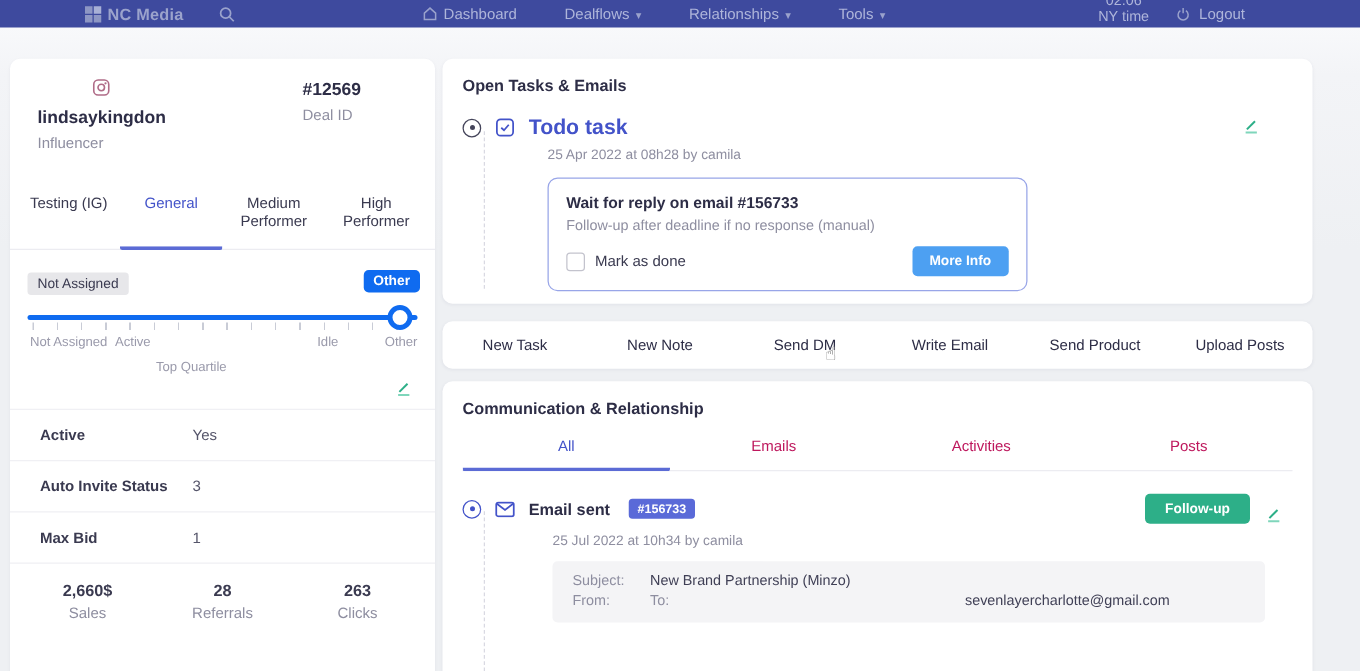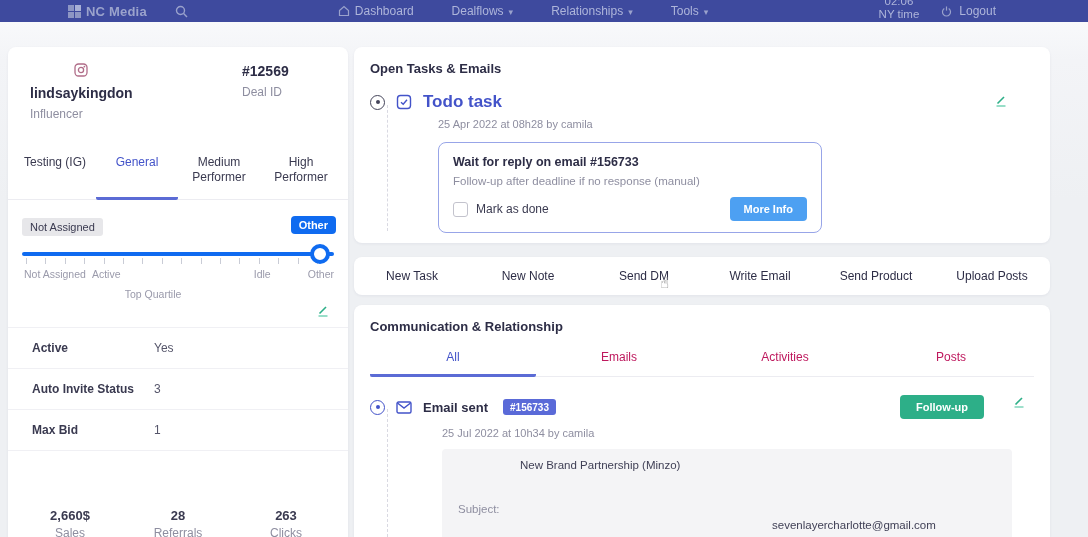--- a/index.html
+++ b/index.html
@@ -27,21 +27,21 @@
   .chev{ font-size:9px; margin-top:2px; color:#9aa2cc;}
   .nav-right{ margin-left:auto; display:flex; align-items:center; gap:22px; margin-right:92px;}
   .time-block{ text-align:center; line-height:13px; margin-top:-6px; font-size:11.5px;}
   .time-block .tz{ display:block;}
   .logout-wrap{ display:flex; align-items:center; gap:7px;}
   
   .card{ background:#fff; border-radius:8px; box-shadow:0 1px 3px rgba(40,40,80,.06);}
   .left-card{ position:absolute; left:8px; top:47px; width:340px; height:505px; }
   .right-col{ position:absolute; left:354px; top:47px; width:696px;}
   h2.sec{ font-size:13px; font-weight:700; color:#2d2d46; }
-  .muted{ color:#8e8ea0;margin-top:44px; }
+  .muted{ color:#8e8ea0; }
   
   .profile-row{ display:flex; justify-content:space-between; padding:16px 20px 6px 22px;}
   .p-name{ display:flex; align-items:center; gap:8px; font-size:14px; font-weight:700; color:#2d2d46;flex-direction:column;}
   .p-sub{ font-size:12px; color:#8e8ea0; margin-top:6px;}
   .deal-col{ width:86px;}
   .deal-id{ font-size:14px; font-weight:700; color:#2d2d46;}
   
   .ltabs{ display:flex; margin-top:22px; border-bottom:1px solid #ececf1; padding:0 6px;}
   .ltab{ flex:1; text-align:center; font-size:12px; color:#3a3a50; padding:6px 2px 12px; line-height:15px; cursor:pointer; border-bottom:3px solid transparent; margin-bottom:-1px;}
   .ltab.active{ color:#4353c9; border-bottom-color:#5b6bd5; border-radius:2px;}
@@ -58,21 +58,21 @@
   .tl-0{ left:2px;} .tl-1{ left:27%; transform:translateX(-50%);} .tl-2{ left:42%; transform:translateX(-50%);margin-top:20px;}
   .tl-3{ left:77%; transform:translateX(-50%);} .tl-4{ right:0;}
   .edit-row{ text-align:right; padding:10px 18px 6px;}
   
   .frow{ display:flex; padding:13px 12px 13px 24px; border-top:1px solid #f0f0f4; align-items:flex-start;}
   .frow .fl{ width:122px; font-weight:700; font-size:12px; color:#3a3a50;}
   .frow .fv{ flex:1; font-size:12px; color:#55556a;}
   
   .stats{ border-top:1px solid #f0f0f4; padding:14px 8px 0; display:grid; grid-template-columns:1fr 1fr 1fr; row-gap:22px;}
   .stat{ text-align:center;}
-  .stat .sv{ font-size:13px; font-weight:700; color:#3a3a50;margin-top:43px;}
+  .stat .sv{ font-size:13px; font-weight:700; color:#3a3a50;}
   .stat .sl{ font-size:12px; color:#8e8ea0; margin-top:3px;}
   
   .tasks-card{ height:196px; padding:14px 16px; position:relative;}
   .dash-line{ position:absolute; border-left:1px dashed #d9d9e2; width:0;}
   .t-row{ display:flex; align-items:center; gap:11px; margin-top:16px; position:relative; z-index:1;}
   .dot-icon{ width:15px; height:15px; border:1.5px solid #44445a; border-radius:50%; position:relative; background:#fff; flex:none;}
   .dot-icon::after{ content:""; position:absolute; left:50%; top:50%; width:4px; height:4px; margin:-2px 0 0 -2px; border-radius:50%; background:#44445a;}
   .dot-icon.blue{ border-color:#4353c9;} .dot-icon.blue::after{ background:#4353c9;}
   .link-title{ color:#4353c9; font-weight:700; font-size:17px; cursor:pointer;}
   .meta{ font-size:11px; color:#8e8ea0;}
@@ -91,21 +91,21 @@
   .action-bar{ margin-top:14px; height:38px; display:flex; align-items:center; position:relative;}
   .action-btn{ flex:1; text-align:center; font-size:12px; color:#2d2d46; cursor:pointer;}
   .cursor-glyph{ position:absolute; left:306px; top:17px; font-size:15px; color:#777; text-shadow:0 0 1px #fff; z-index:3;}
   
   .comm-card{ margin-top:10px; height:232px; padding:14px 16px 0; border-radius:8px 8px 0 0; position:relative; overflow:hidden;}
   .ctabs{ display:flex; margin-top:12px; border-bottom:1px solid #ececf1;}
   .ctab{ flex:1; text-align:center; font-size:12px; color:#be185d; padding:4px 0 10px; cursor:pointer; border-bottom:3px solid transparent; margin-bottom:-1px;}
   .ctab.active{ color:#4353c9; border-bottom-color:#5b6bd5; border-radius:2px;}
   .c-row{ display:flex; align-items:center; gap:11px; margin-top:18px; position:relative; z-index:1;}
   .badge-id{ background:#5a6ad8; color:#fff; font-size:10px; font-weight:700; padding:2.5px 7px; border-radius:3px; margin-left:4px;}
-  .c-right{ margin-left:auto; display:flex; align-items:flex-start; gap:28px; margin-right:8px;}
+  .c-right{ margin-left:auto; display:flex; align-items:flex-end; gap:12px; margin-right:8px;}
   .email-meta{ margin:8px 0 0 72px;}
   .email-box{ margin:10px 0 0 72px; width:570px; background:#f4f4f6; border-radius:4px; padding:10px 16px 11px; display:grid; grid-template-columns:62px 252px 36px auto; row-gap:4px; font-size:11.5px; color:#3f3f55;}
   .email-box .span3{ grid-column:2 / 5;}
   svg{ display:block;}
 </style>
 </head>
 <body>
 
 <div class="topnav">
   <div class="logo">

